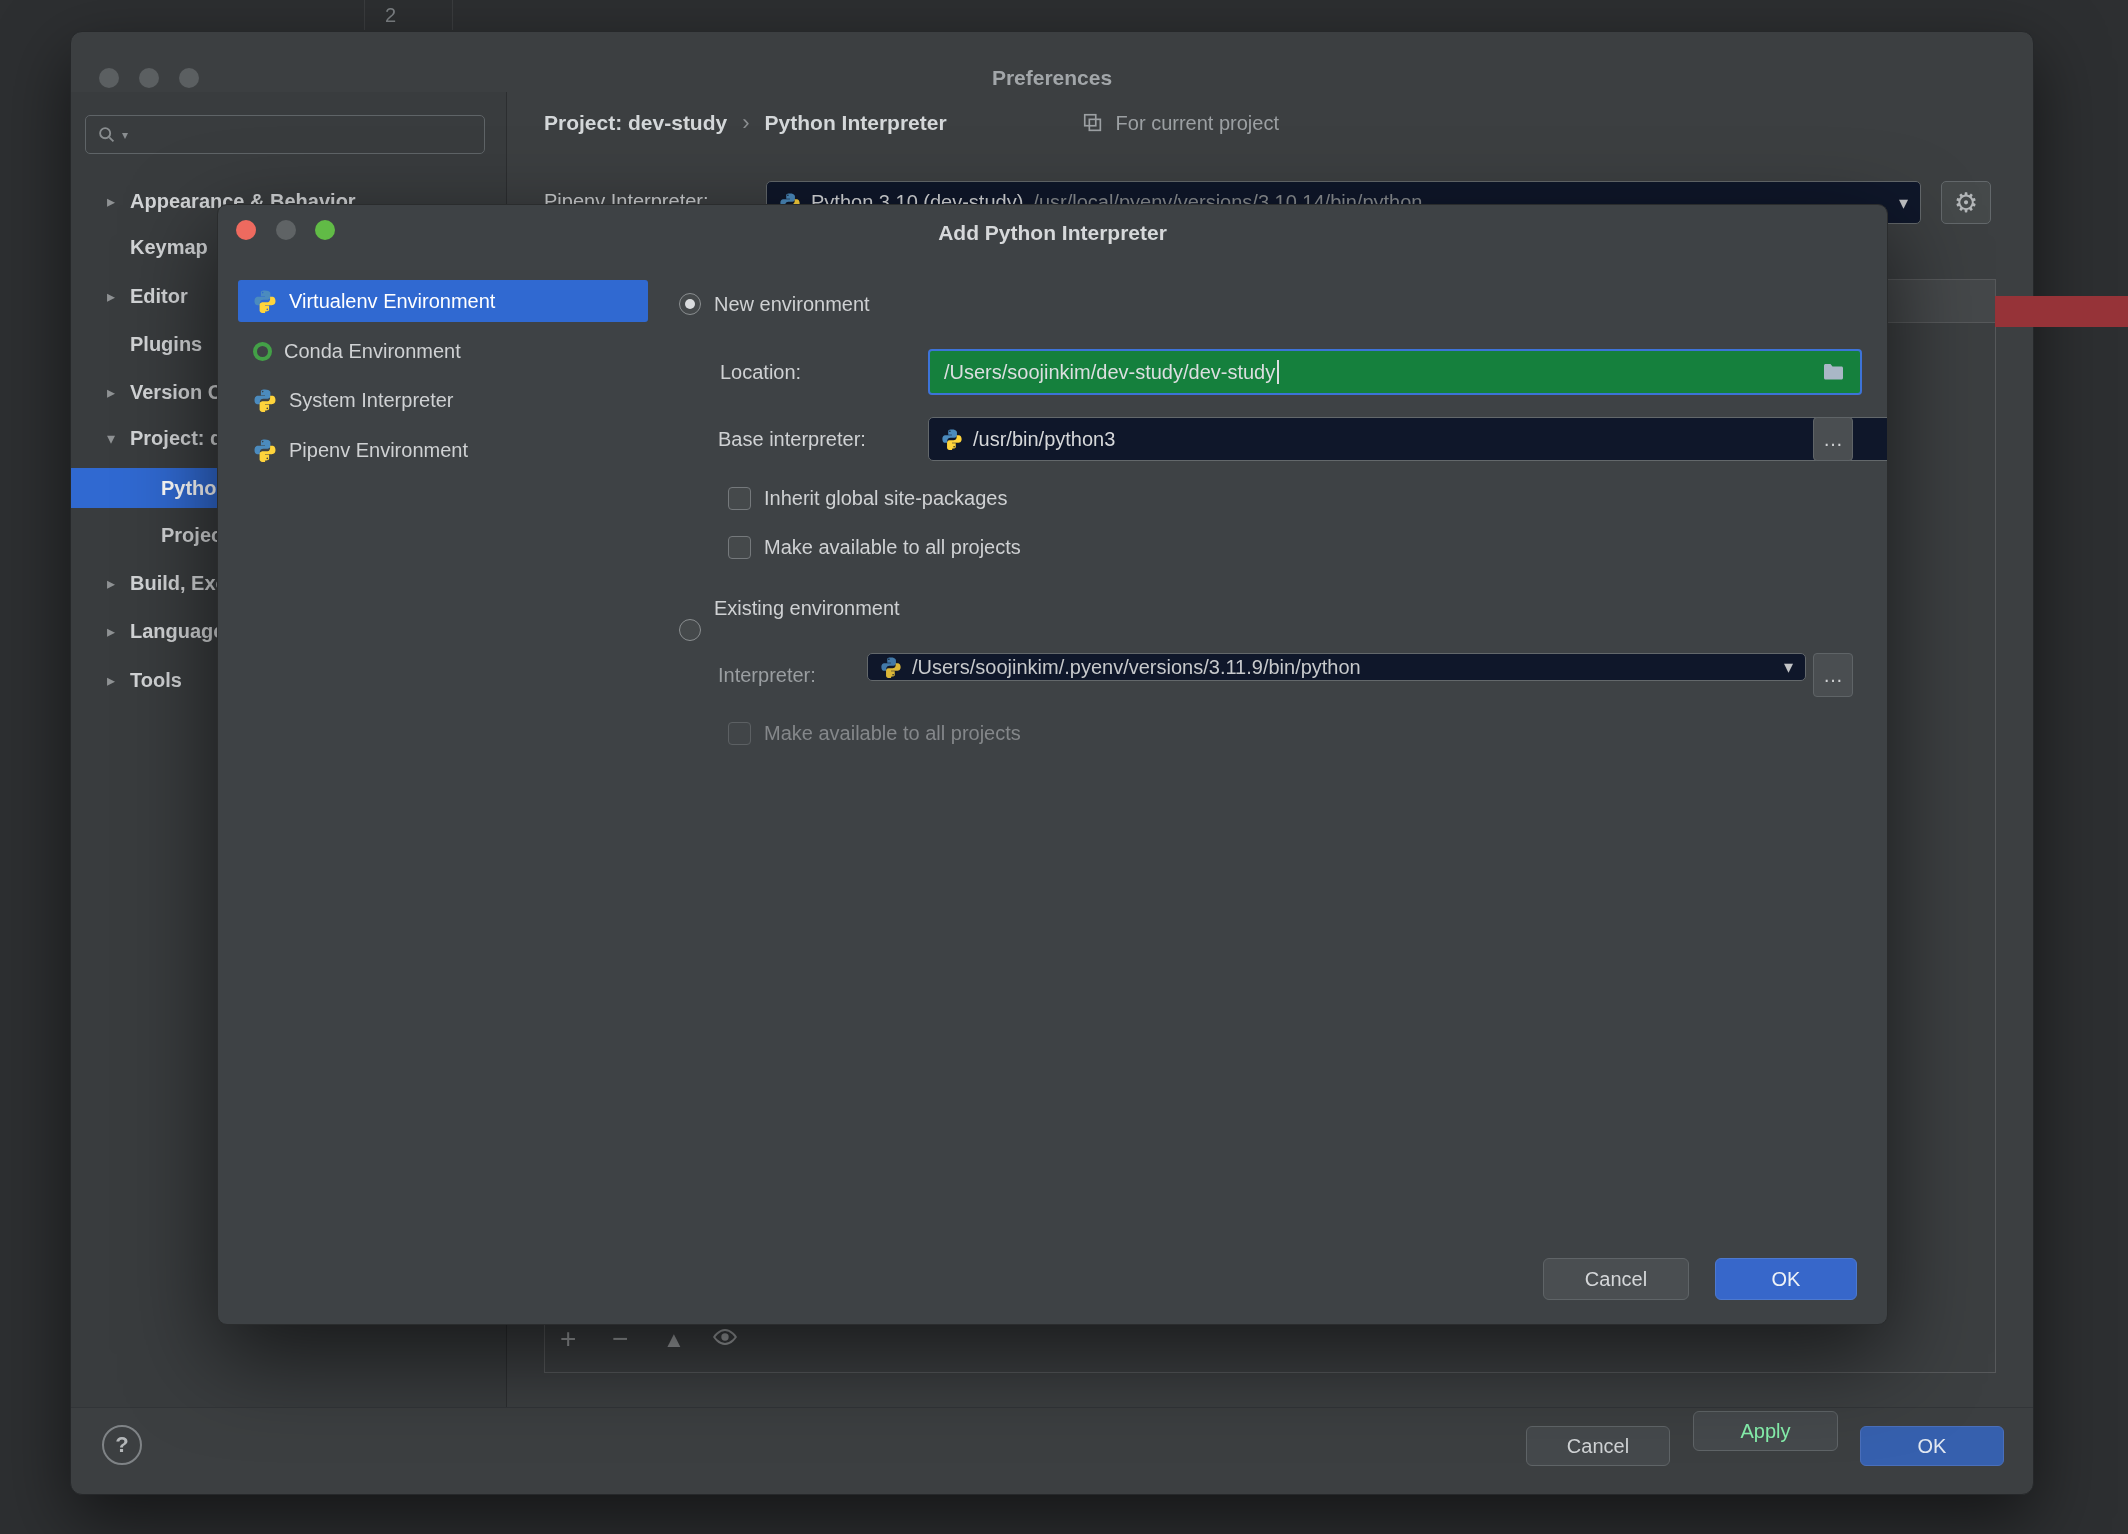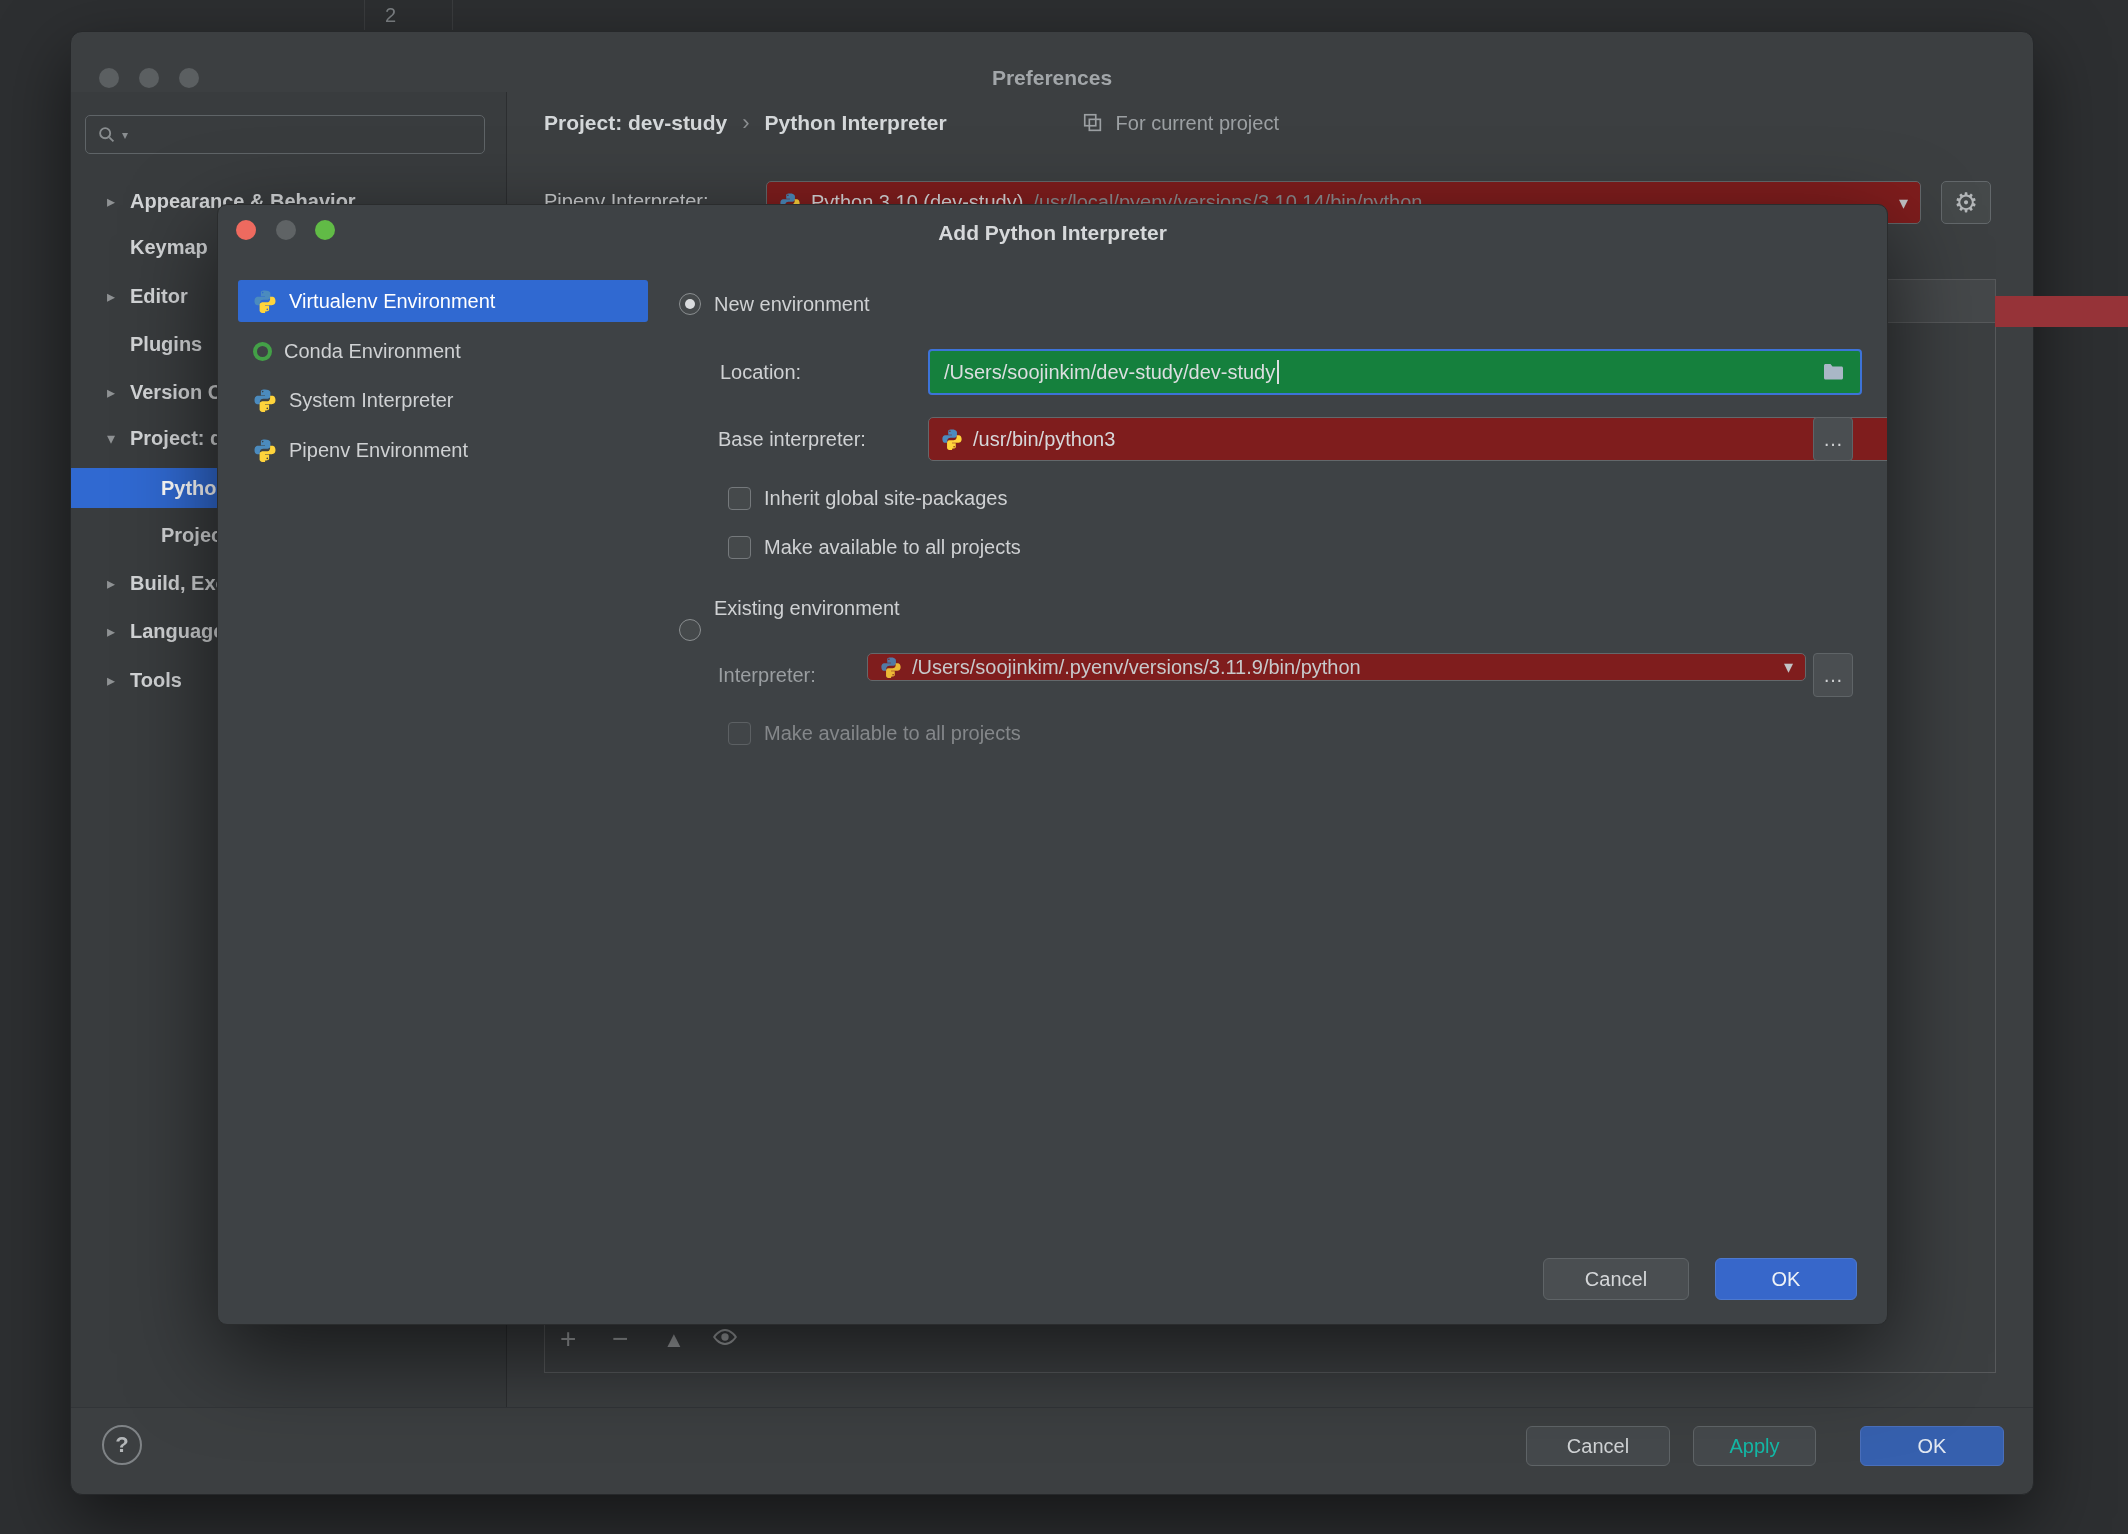--- a/index.html
+++ b/index.html
@@ -24,21 +24,21 @@
   .tree-row .chev{width:23px;color:#8f9294;font-size:16px;font-weight:400;}
   .tree-child{padding-left:90px;}
   .tree-selected{background:#3069d1;color:#ffffff;}
 
   
   .crumbs{left:473px;top:72px;height:38px;display:flex;align-items:center;gap:15px;
           font-size:21px;color:#d4d7d9;font-weight:700;}
   .crumb-sep{color:#8b8e90;font-weight:400;font-size:22px;}
   .scope{display:flex;align-items:center;gap:12px;margin-left:120px;color:#9ca0a3;font-weight:400;font-size:20px;}
   .label20{font-size:20px;color:#ccced0;}
-  .combo{background:#7f1d1d;border:1px solid #63686b;border-radius:5px;display:flex;align-items:center;
+  .combo{background:#0f172a;border:1px solid #63686b;border-radius:5px;display:flex;align-items:center;
          gap:10px;box-sizing:border-box;padding:0 12px;font-size:20px;color:#d6d8da;}
   .combo .arrow{margin-left:auto;color:#c2c4c6;font-size:18px;}
   .pkg-panel{left:473px;top:247px;width:1452px;height:1094px;border:1px solid #57595b;box-sizing:border-box;}
   .pkg-head{left:0;top:0;width:100%;height:42px;background:#45484a;border-bottom:1px solid #57595b;}
   .tb-ico{font-size:25px;color:#a0a3a5;line-height:1;}
   .footer{left:0;top:1375px;width:1962px;height:87px;border-top:1px solid #323538;}
   .btn{height:40px;border-radius:6px;border:1px solid #5f6467;background:#45494c;color:#d0d3d5;
        font-size:20px;display:flex;align-items:center;justify-content:center;box-sizing:border-box;}
   .btn-blue{background:#3660ae;border-color:#4a6fbb;color:#e2e8f1;}
   .help-circle{width:40px;height:40px;border-radius:50%;border:2px solid #7f8386;color:#b4b7b9;
@@ -199,21 +199,21 @@
         </svg>
     </div>
 
     <div class="a footer">
       <div class="a help-circle" style="left:31px;top:17px">
         <span>?</span>
       </div>
       <div class="a btn" style="left:1455px;top:18px;width:144px">
         <span>Cancel</span>
       </div>
-      <div class="a btn" style="left:1622px;top:18px;width:123px;color:#14b8a6">
+      <div class="a btn" style="left:1622px;top:3px;width:145px;color:#86efac">
         <span>Apply</span>
       </div>
       <div class="a btn btn-blue" style="left:1789px;top:18px;width:144px">
         <span>OK</span>
       </div>
     </div>
   </div>
 
   <div class="a red-stripe"></div>
 

